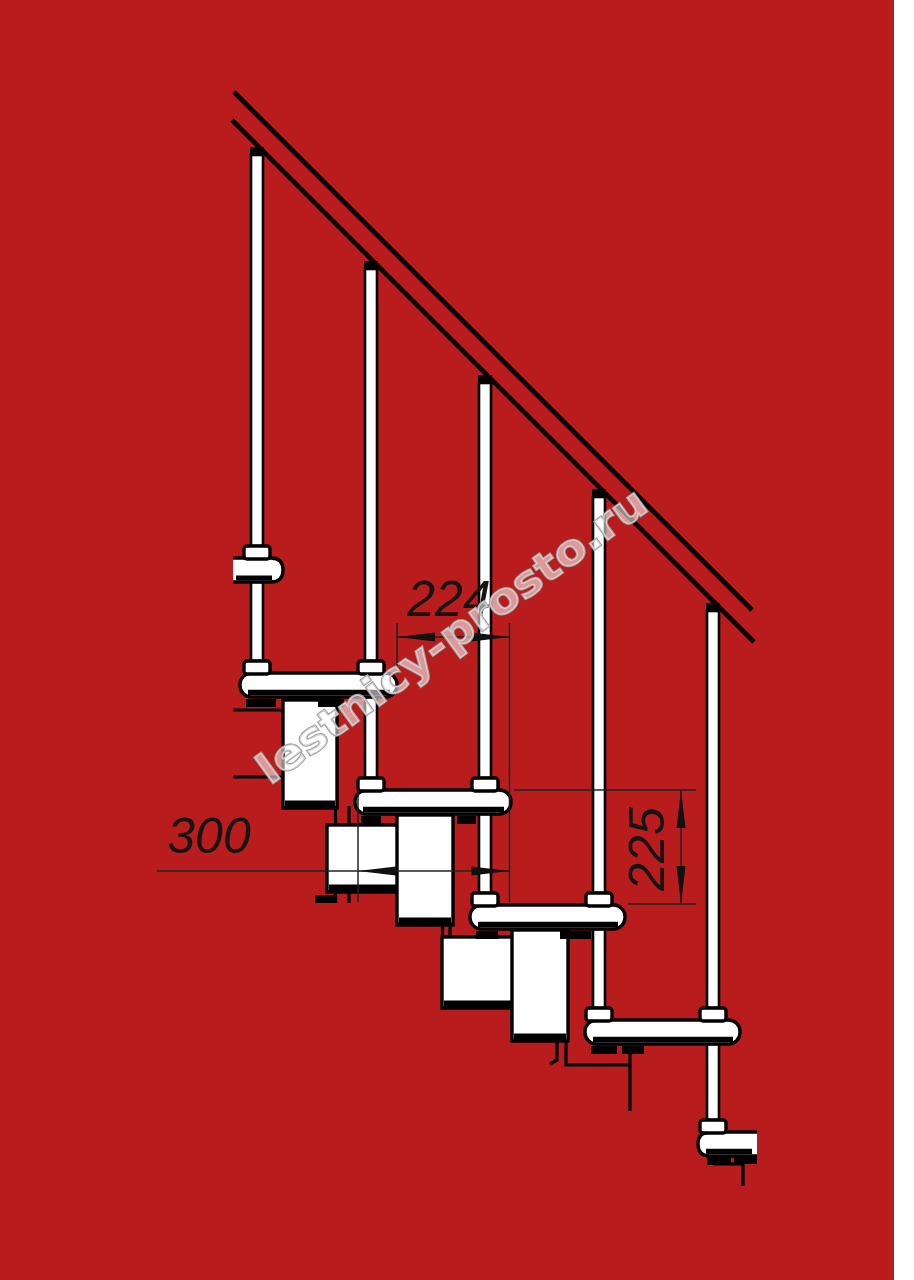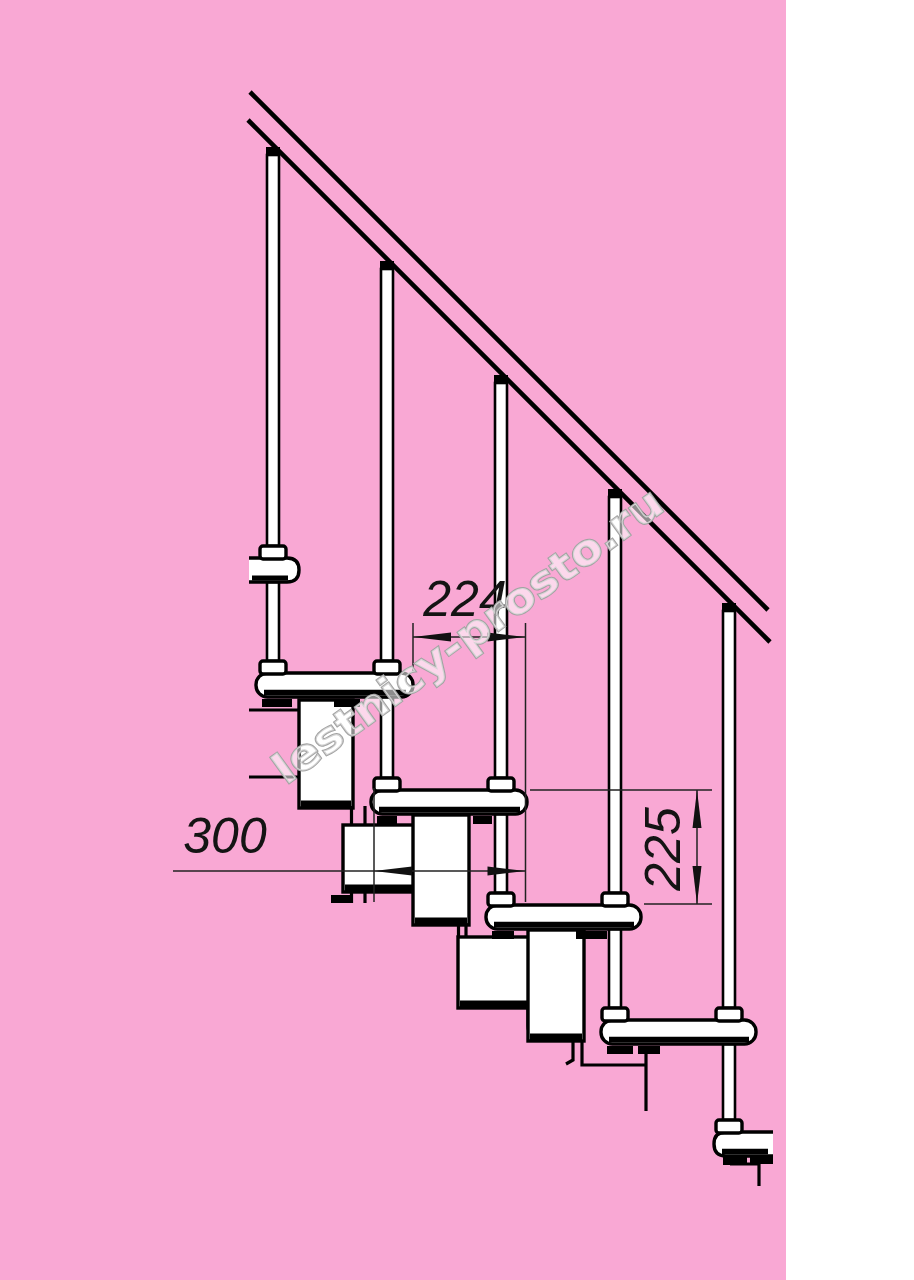--- a/index.html
+++ b/index.html
@@ -1,17 +1,17 @@
 <!DOCTYPE html>
 <html><head>
 <meta charset="utf-8">
 <style>
   html,body{margin:0;padding:0;background:#ffffff;}
-  .stage{position:relative;width:770px;height:1280px;background:#f9a8d4;overflow:hidden;
-         font-family:"Liberation Sans",sans-serif;padding-left:16px;}
+  .stage{position:relative;width:894px;height:1280px;background:#b91c1c;overflow:hidden;
+         font-family:"Liberation Sans",sans-serif;}
   svg{display:block;}
   .ln   {stroke:#000;stroke-width:4.6;fill:none;stroke-linecap:butt;}
   .med  {stroke:#000;stroke-width:3.2;fill:none;}
   .box  {stroke:#000;stroke-width:3.4;fill:#fff;}
   .post {stroke:#000;stroke-width:2.6;fill:#fff;}
   .thin {stroke:#222;stroke-width:1.5;fill:none;}
   .blk  {fill:#000;stroke:none;}
   .arw  {fill:#111;stroke:none;}
   .dimtext{font-family:"Liberation Sans",sans-serif;font-style:italic;font-size:50px;fill:#141414;}
   .wm{font-family:"DejaVu Sans",sans-serif;font-weight:bold;font-size:42px;

